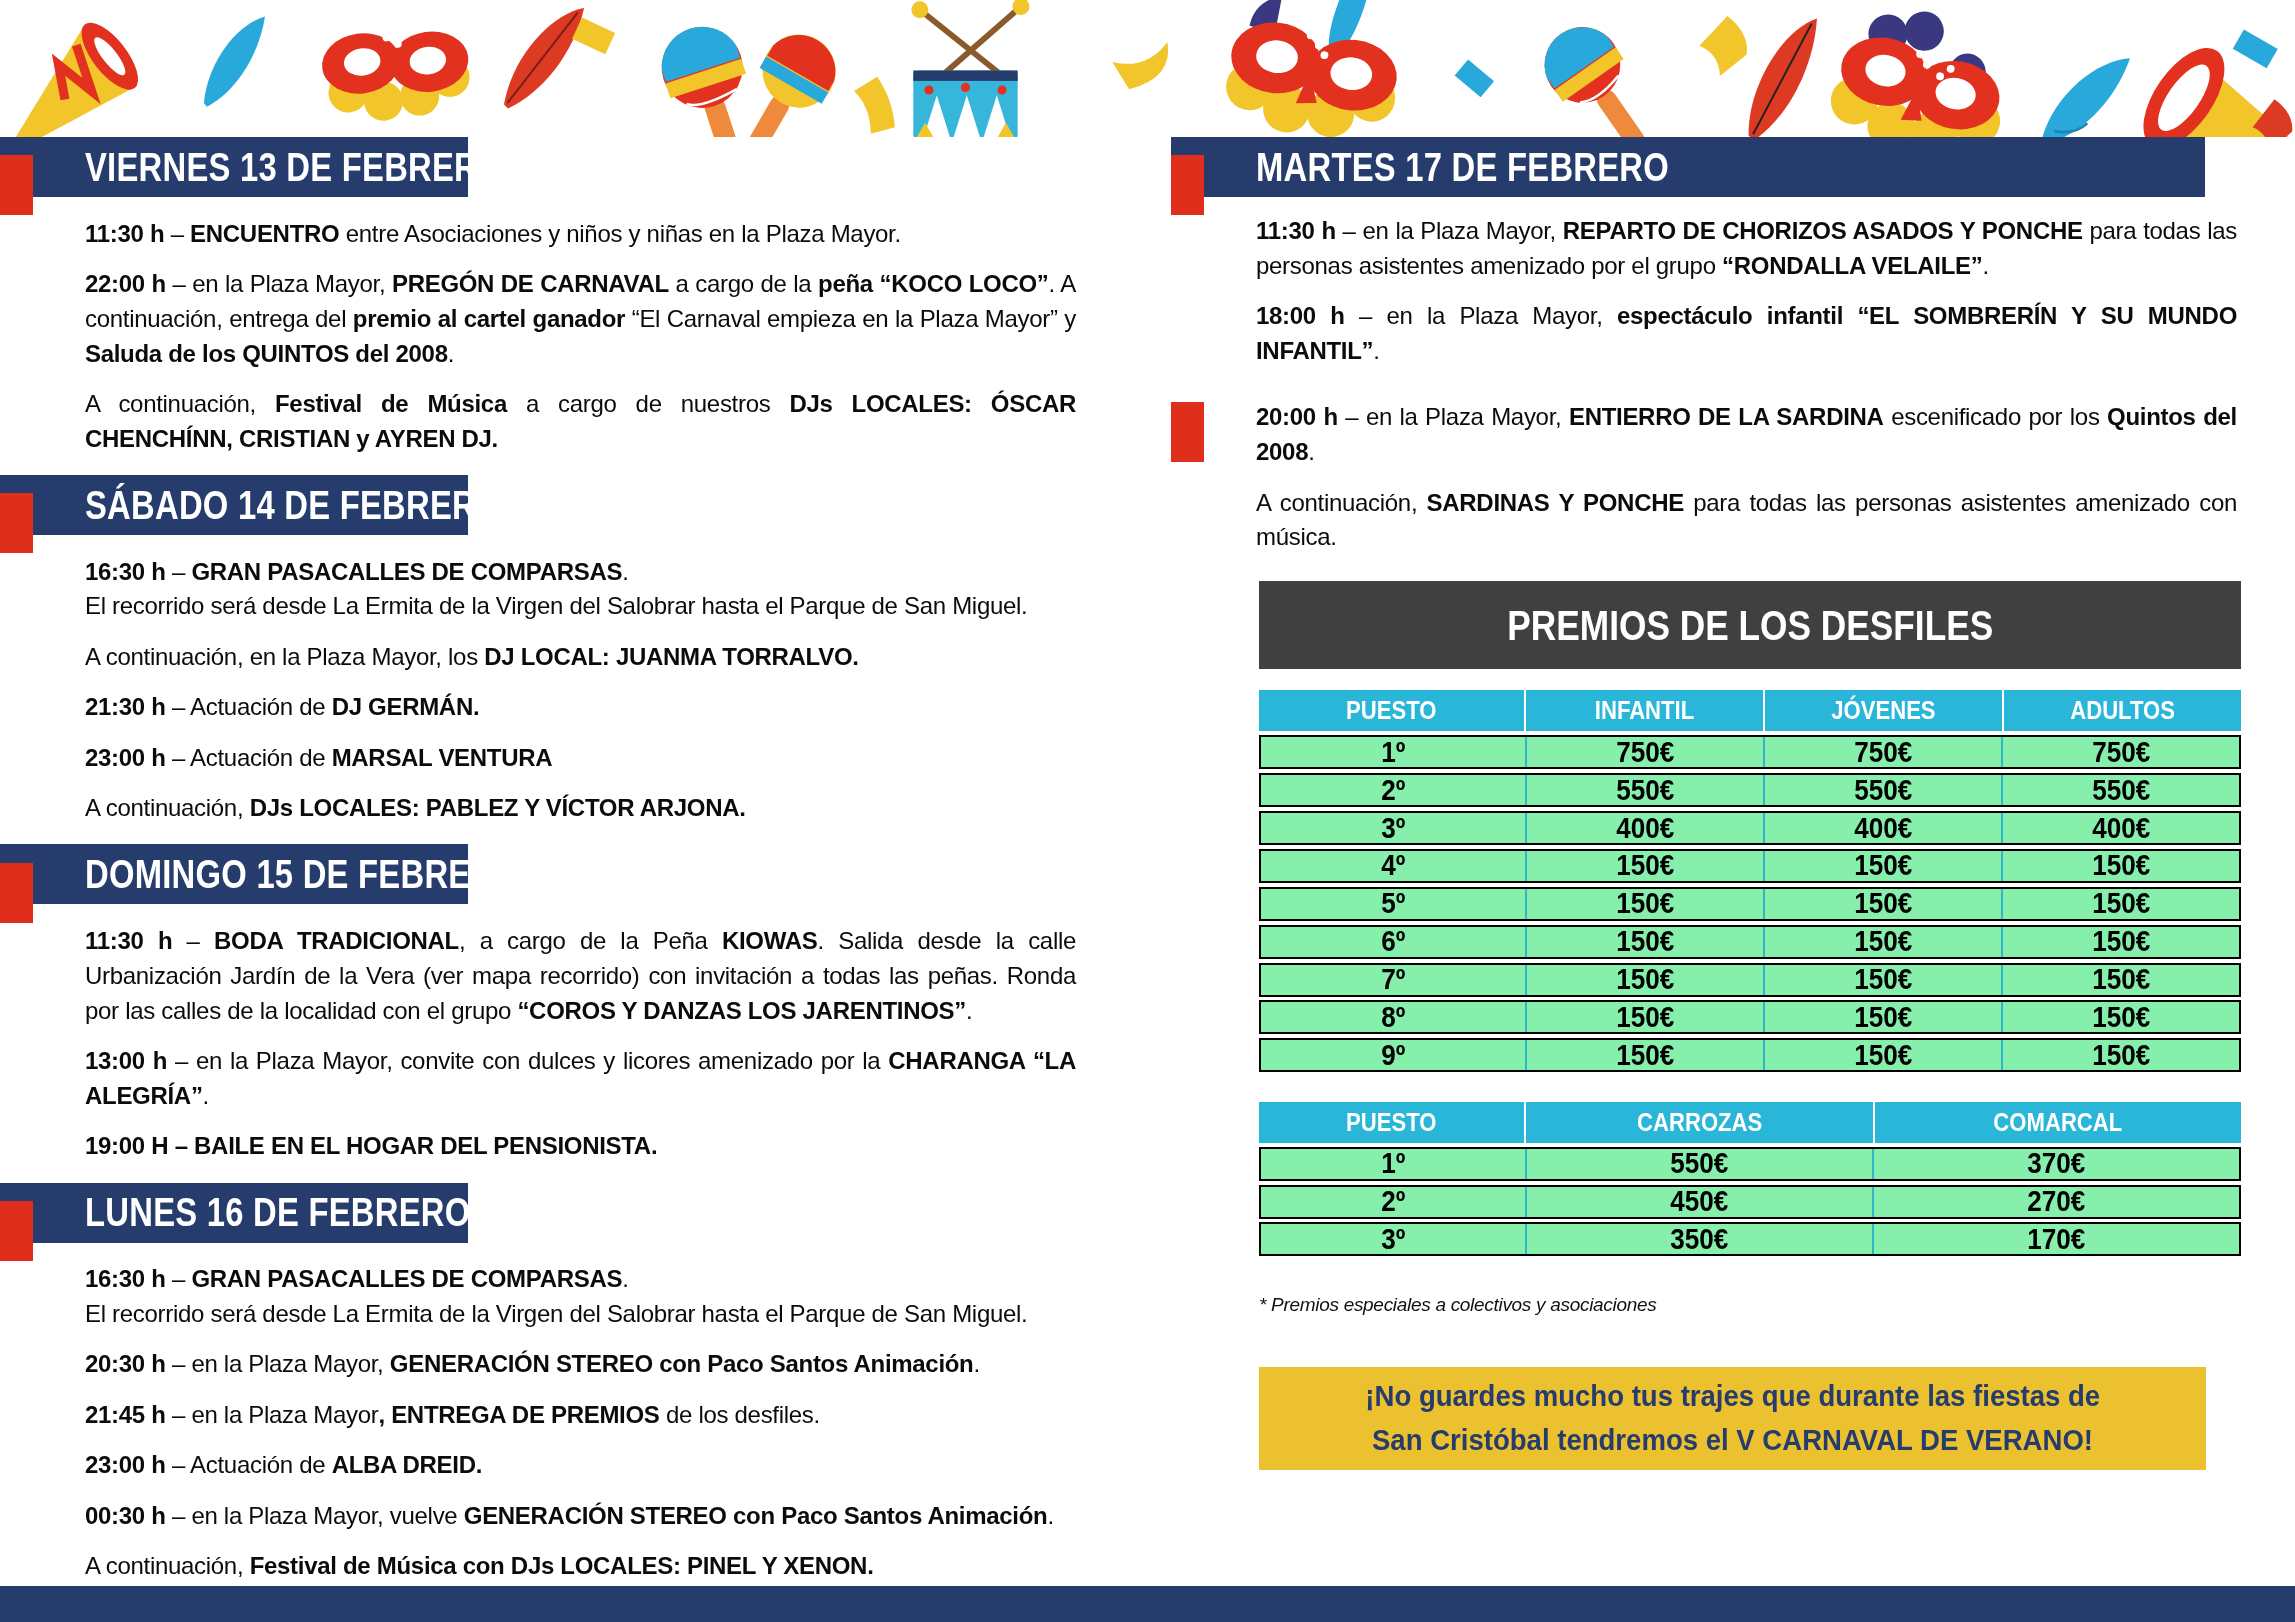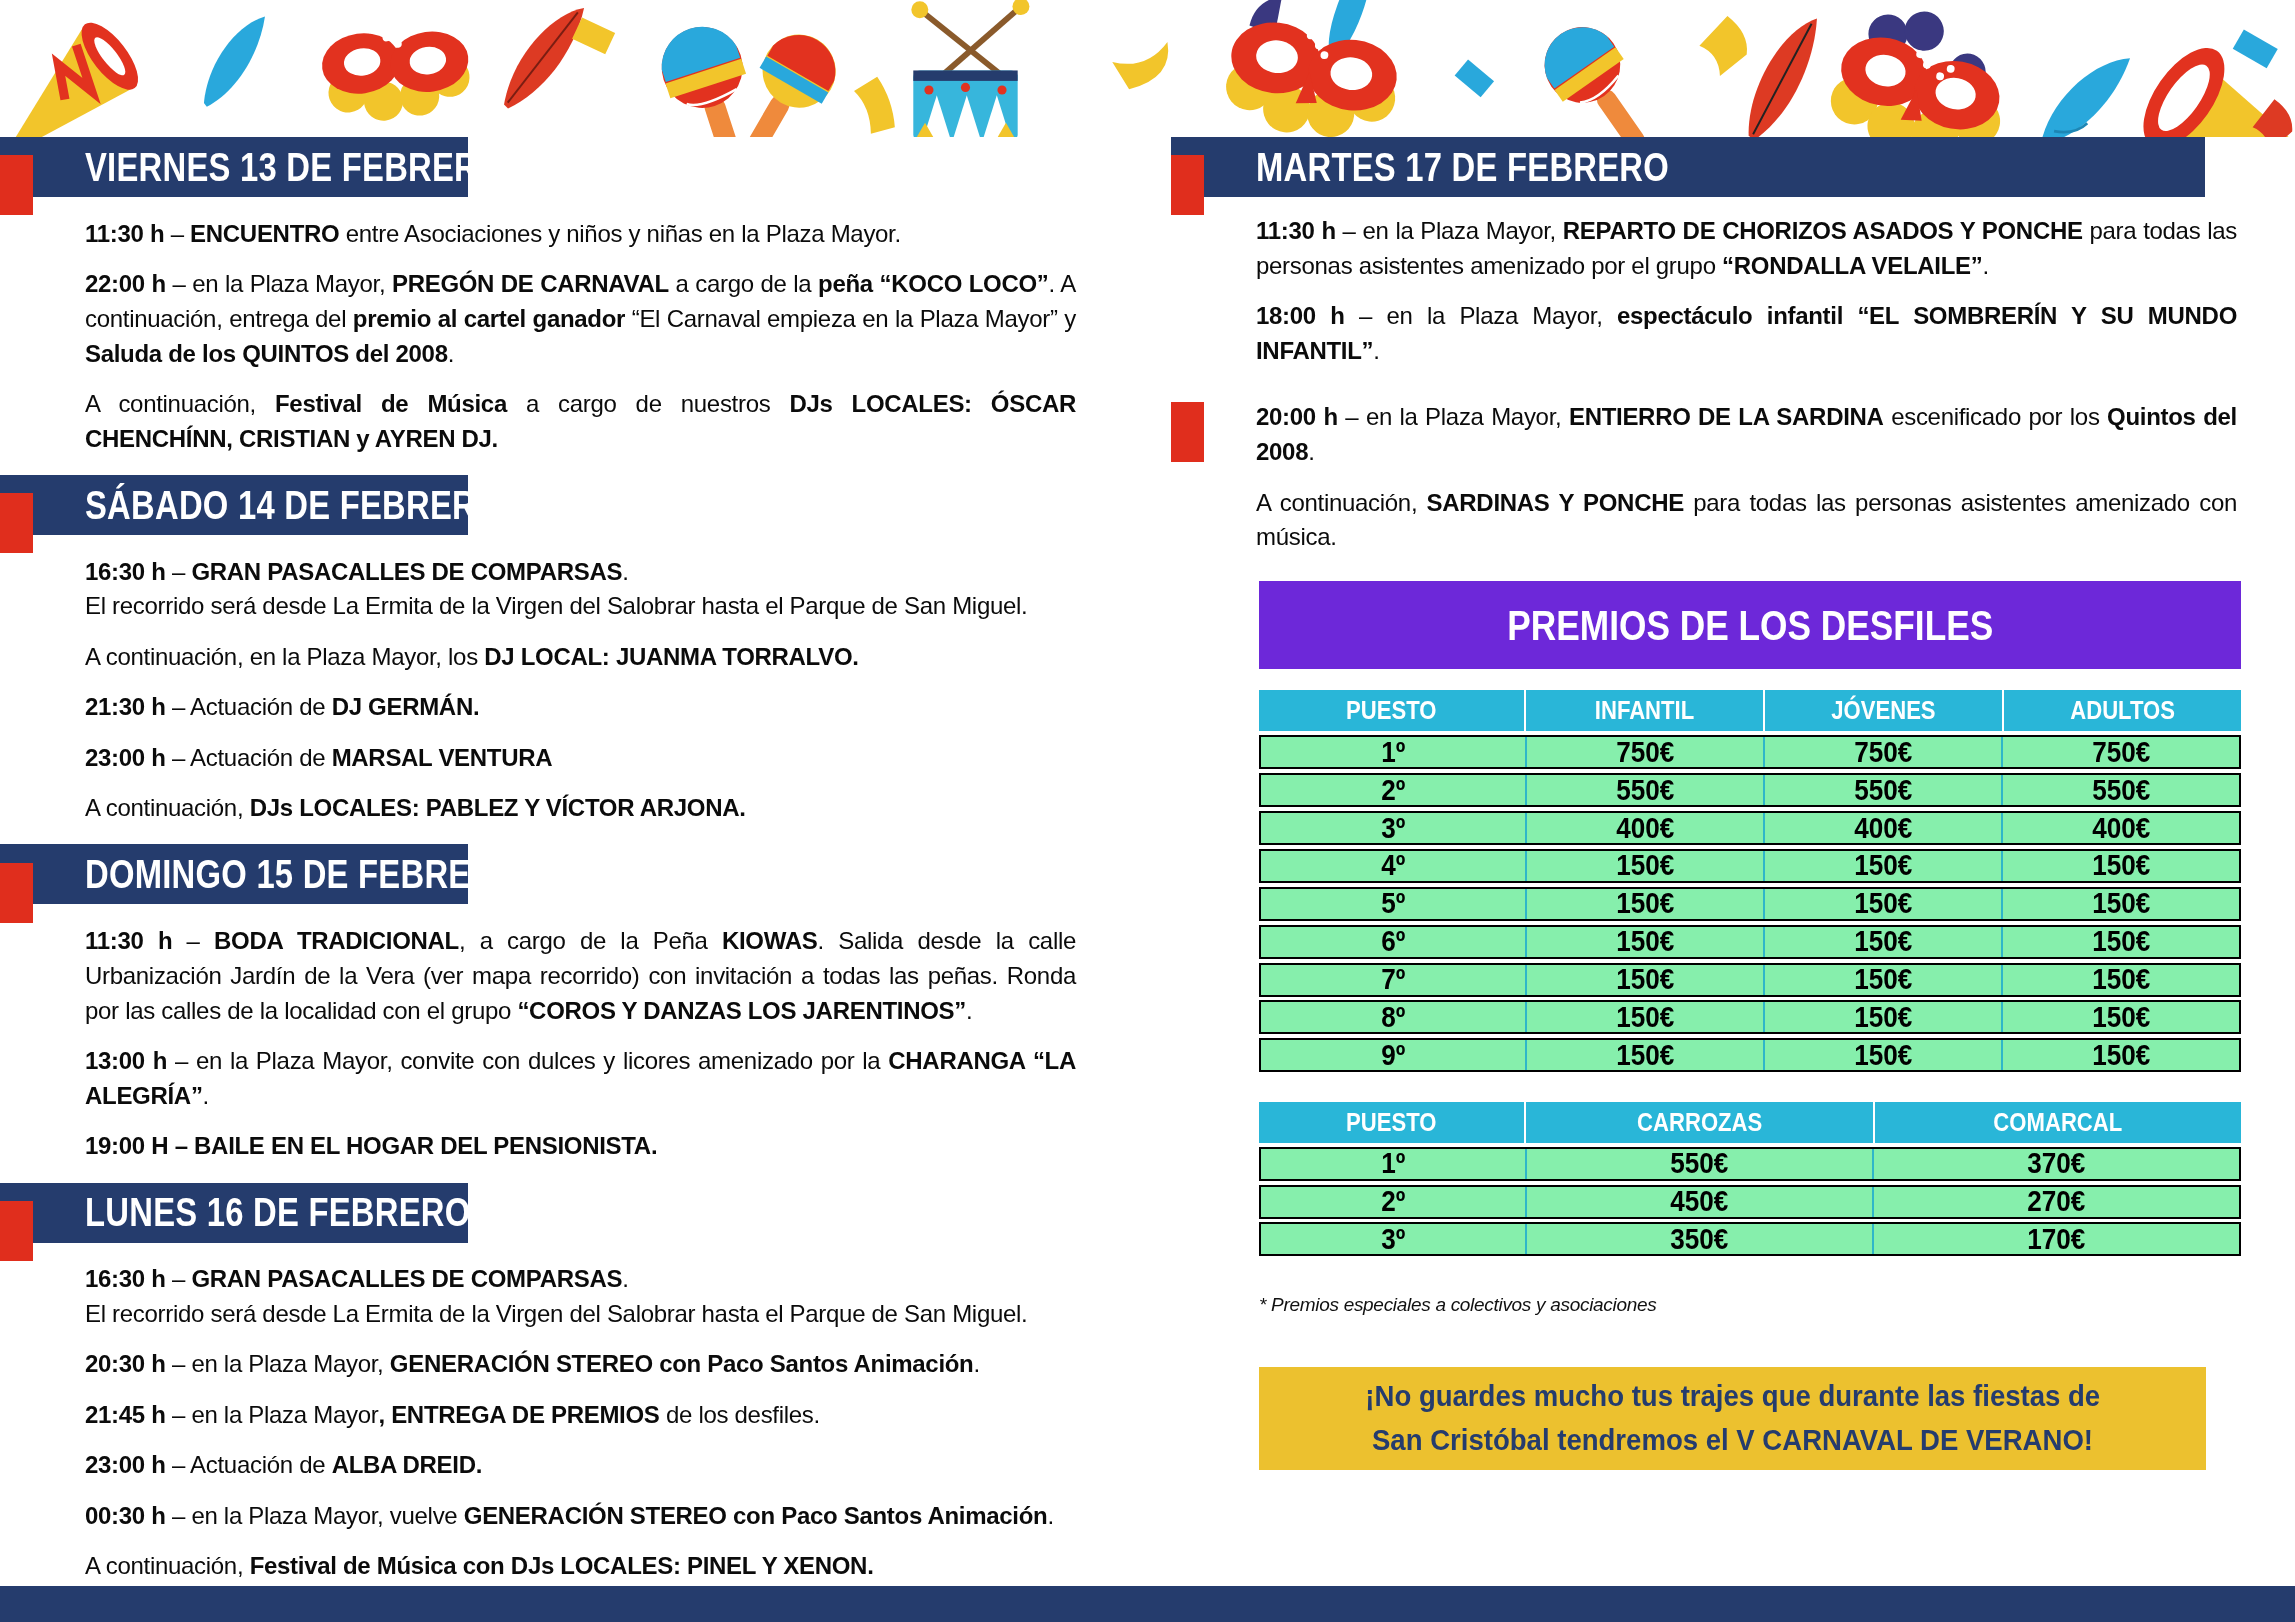--- a/index.html
+++ b/index.html
@@ -32,21 +32,21 @@
   .col-right .day-body{padding:17px 58px 14.4px 85px;}
   p.sched{
     font-size:24px;line-height:1.45;margin:0 0 15.7px 0;text-align:justify;
     color:#0b0b0b;letter-spacing:-0.3px;
   }
   p.sched:last-child{margin-bottom:0;}
   p.sched b{font-weight:bold;}
 
   
   .prizes-banner{
-    margin:11.8px 0 21px 88px;width:982px;height:88px;background:#6d28d9;
+    margin:11.8px 0 21px 88px;width:982px;height:88px;background:#404040;
     display:flex;align-items:center;justify-content:center;
   }
   .prizes-title{
     color:#fff;font-weight:bold;font-size:43px;white-space:nowrap;
     transform:scaleX(0.82);transform-origin:center;
   }
   .ptable{margin-left:88px;width:982px;}
   .ptable + .ptable{margin-top:29.4px;}
   .thead{display:flex;background:#29B6D8;height:41px;}
   .thead .c{

